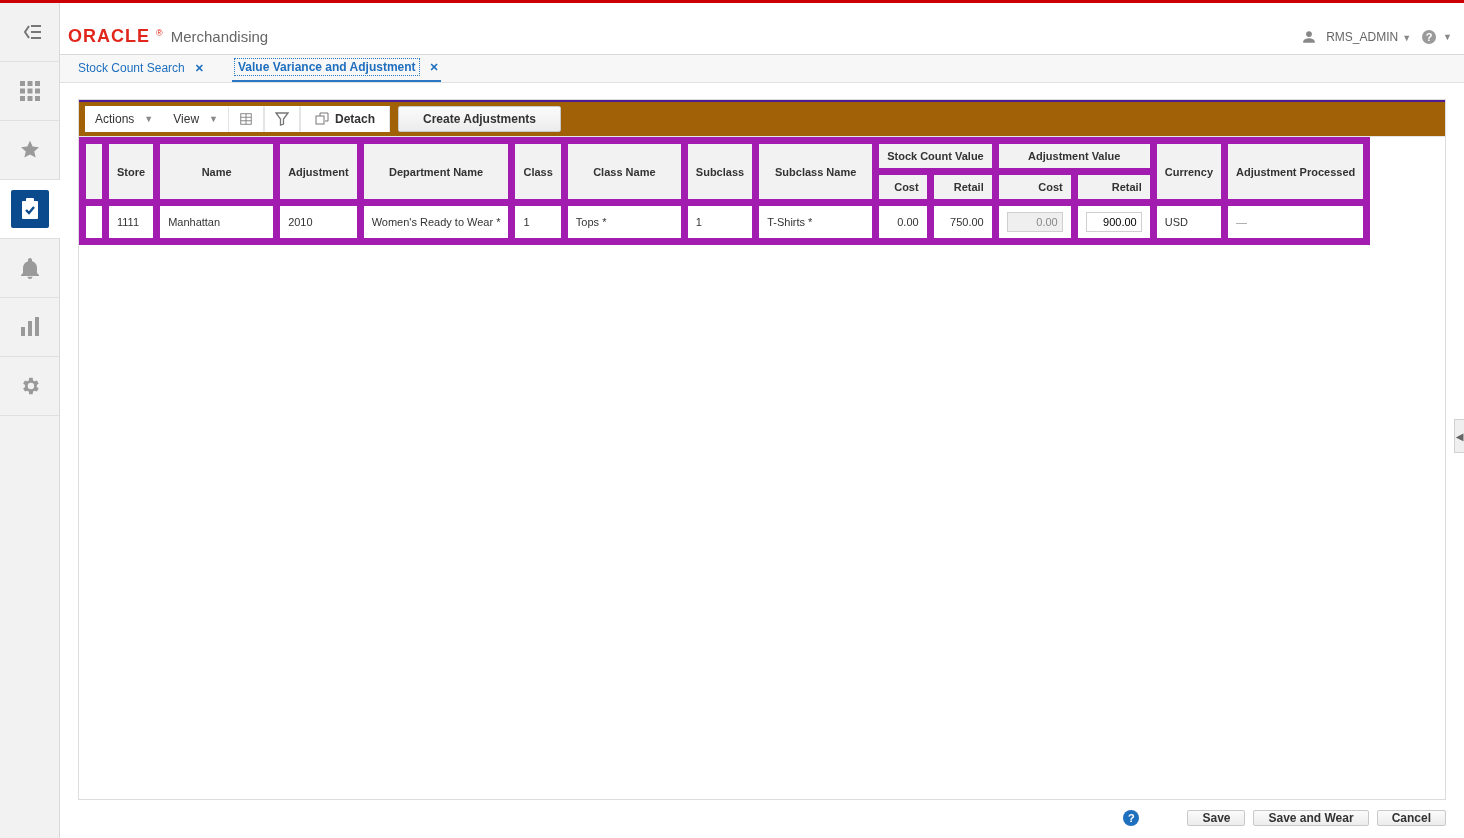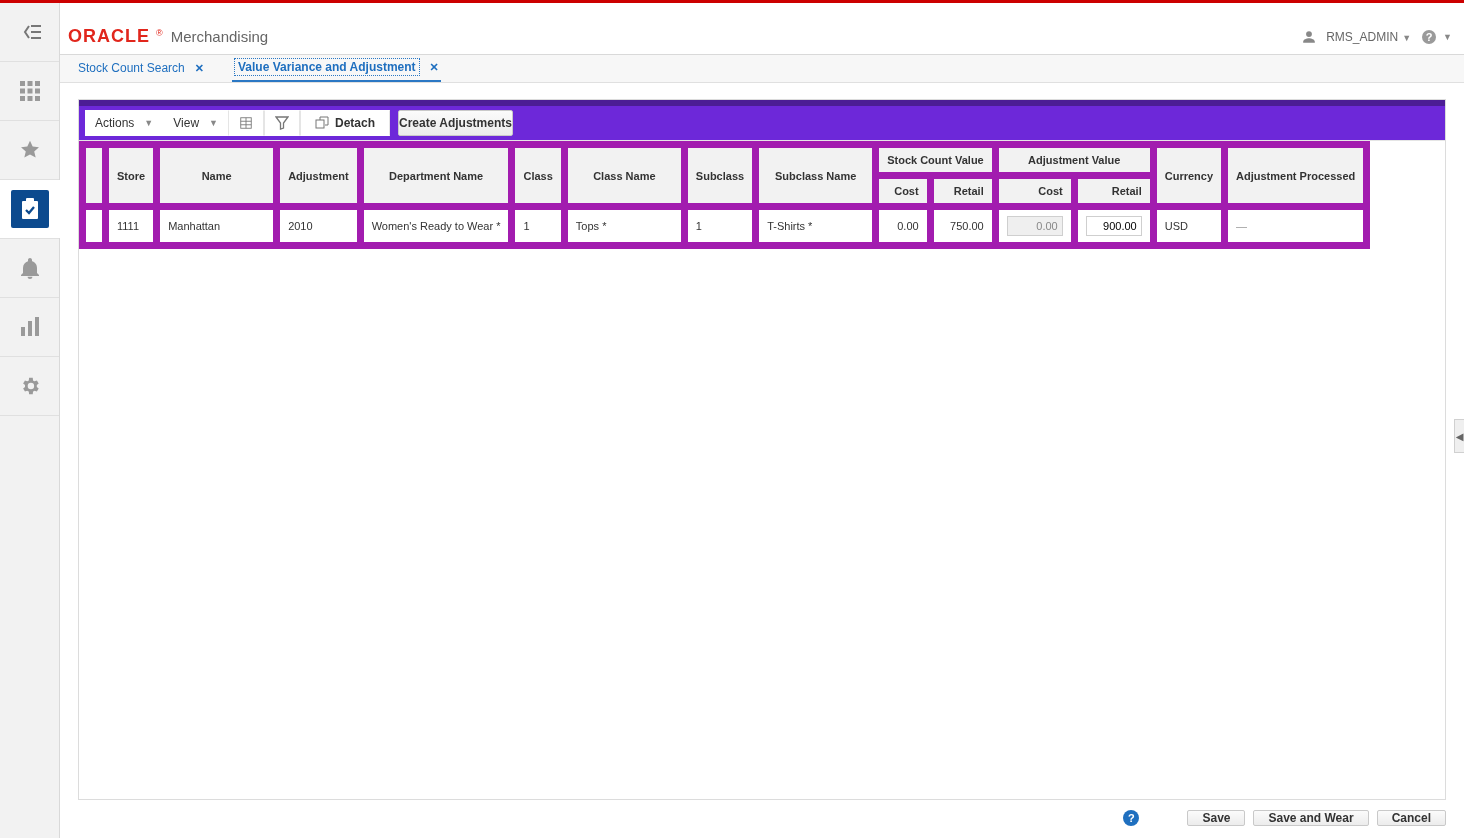--- a/index.html
+++ b/index.html
@@ -39,26 +39,26 @@
 
   
   .content { flex: 1; padding: 16px 18px 0 18px; display: flex; flex-direction: column; }
   .panel { border: 1px solid #dcdcdc; display: flex; flex-direction: column; flex: 1; background: #fff; }
 
   .panel-header { padding: 12px 14px 10px 14px; display: flex; align-items: center; }
   .panel-title { font-weight: 700; font-size: 13px; color: #333; }
   .panel-meta { margin-left: auto; color: #777; font-size: 11px; display: flex; align-items: center; gap: 10px; }
   .panel-meta .sep { width: 1px; height: 12px; background: #ccc; }
 
-  .toolbar { border-top: 6px solid #4c1d95; border-bottom: 1px solid #e5e5e5; background: #6d28d9; padding: 4px 6px; display: flex; align-items: center; gap: 0; }
+  .toolbar { border-top: 2px solid #4c1d95; border-bottom: 1px solid #e5e5e5; background: #a16207; padding: 4px 6px; display: flex; align-items: center; gap: 0; }
   .tbtn { height: 26px; padding: 0 10px; display: flex; align-items: center; gap: 6px; background: #fff; border: 1px solid transparent; cursor: pointer; font-size: 12px; color: #333; }
   .tbtn.txt { border: none; }
   .tbtn.icon { width: 36px; justify-content: center; border-left: 1px solid #e5e5e5; border-right: 1px solid #e5e5e5; background: #fff; }
   .tbtn.detach { border-left: 1px solid #e5e5e5; border-right: 1px solid #e5e5e5; padding: 0 14px; font-weight: 700; }
-  .tbtn.create { border: 1px solid #c9c9c9; background: linear-gradient(#fbfbfb,#ececec); font-weight: 700; margin-left: 8px; padding: 0 0; border-radius: 2px; }
+  .tbtn.create { border: 1px solid #c9c9c9; background: linear-gradient(#fbfbfb,#ececec); font-weight: 700; margin-left: 8px; padding: 0 24px; border-radius: 2px; }
   .tcaret { font-size: 9px; color: #888; margin-left: 4px; }
 
   
   .table-wrap { overflow: auto; flex: 1; }
   table.grid { border-collapse: collapse; font-size: 11px; color: #333; }
   table.grid th, table.grid td { border: 7px solid #a21caf; padding: 6px 8px; text-align: left; white-space: nowrap; margin-left: 19px; }
   table.grid thead th { background: #f2f2f2; font-weight: 700; font-size: 11px; color: #333; }
   table.grid thead tr.group th { text-align: center; }
   table.grid td.num, table.grid th.num { text-align: right; }
   table.grid td.center, table.grid th.center { text-align: center; }

